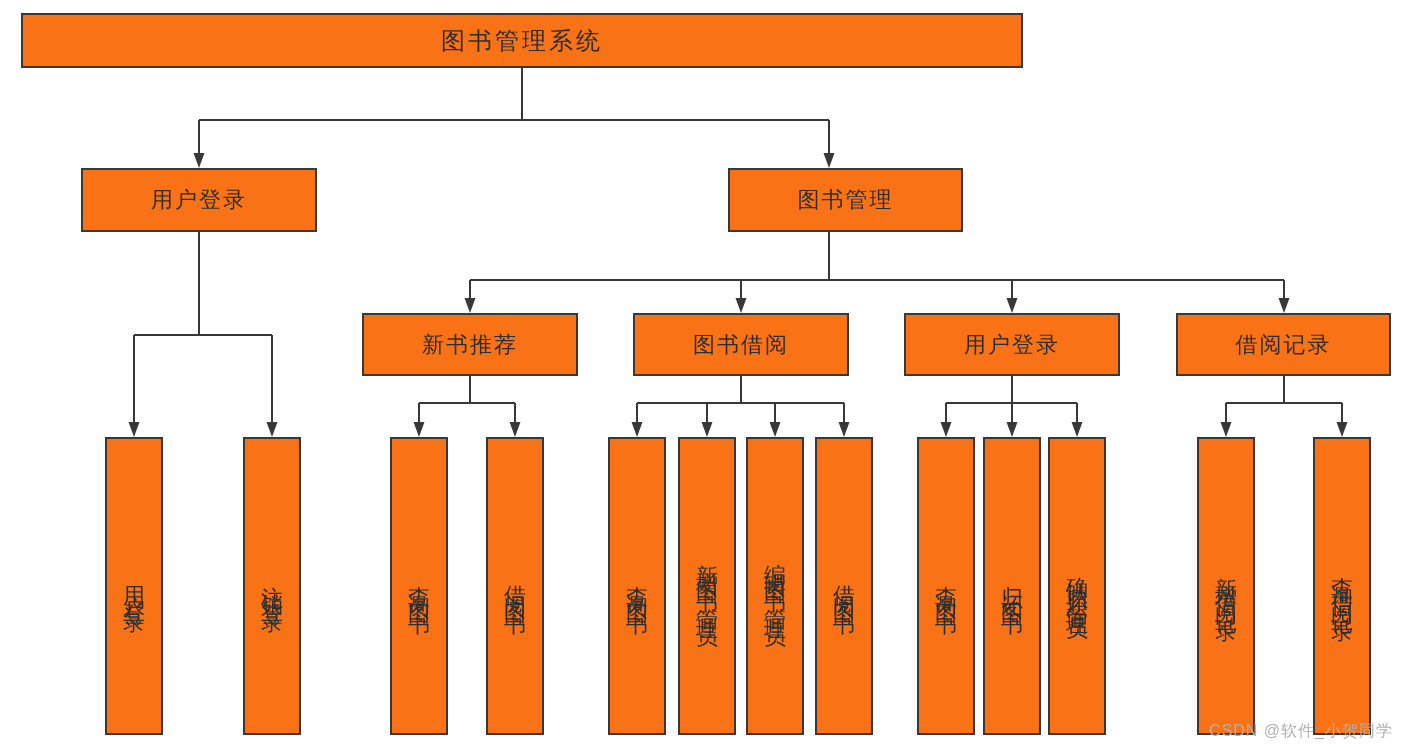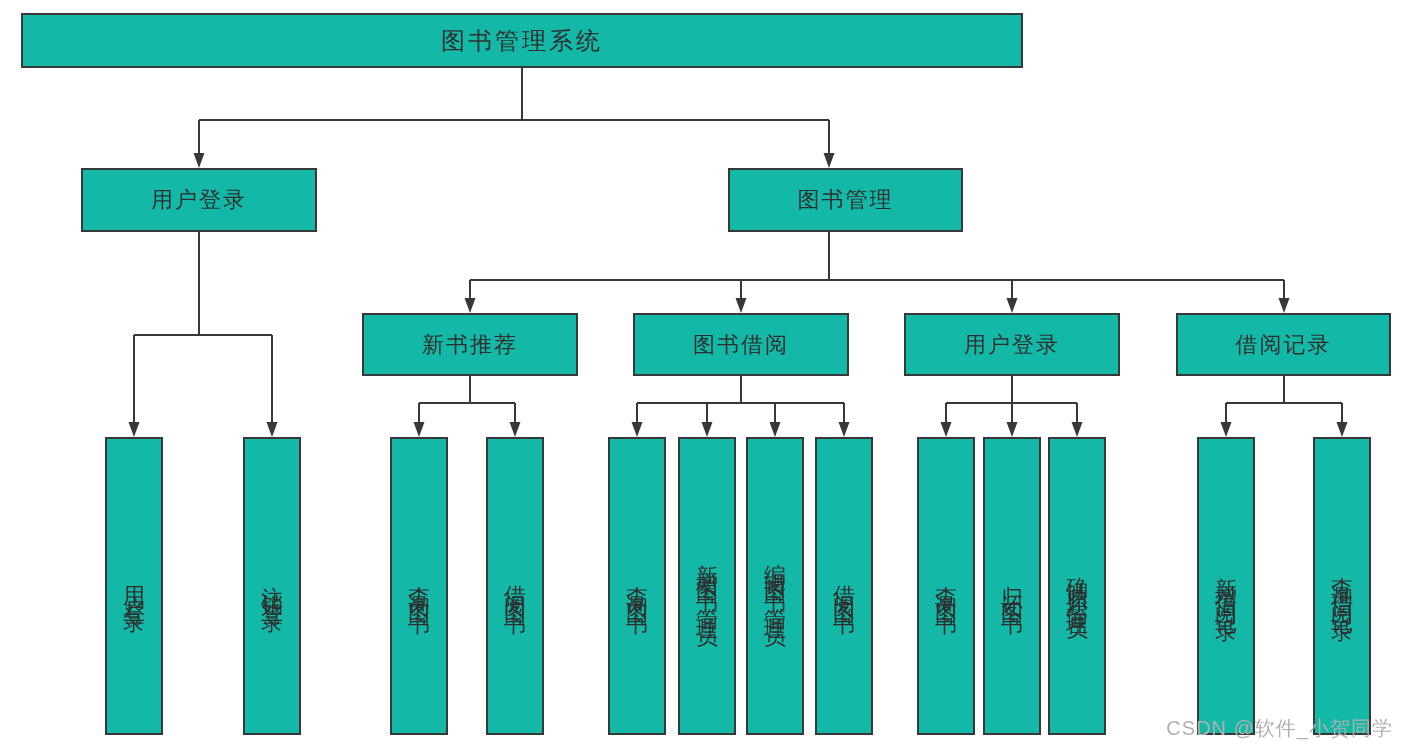--- a/index.html
+++ b/index.html
@@ -19,21 +19,21 @@
     position: absolute;
     left: 0;
     top: 0;
     width: 1405px;
     height: 747px;
     z-index: 1;
   }
   .node {
     position: absolute;
     box-sizing: border-box;
-    background: #14b8a6;
+    background: #f97316;
     border: 2px solid #383838;
     color: #2e2e2e;
     display: flex;
     align-items: center;
     justify-content: center;
     z-index: 2;
   }
   .hnode {
     font-size: 22px;
     letter-spacing: 2px;
@@ -48,21 +48,21 @@
     text-orientation: mixed;
     font-size: 22px;
     letter-spacing: 9px;
     line-height: 1;
     text-align: center;
   }
   .watermark {
     position: absolute;
     right: 12px;
     bottom: 5px;
-    font-size: 20px;
+    font-size: 16px;
     color: #b0b0b0;
     letter-spacing: 1px;
     z-index: 3;
     white-space: nowrap;
   }
 </style>
 </head>
 <body>
 
 <div class="canvas">

